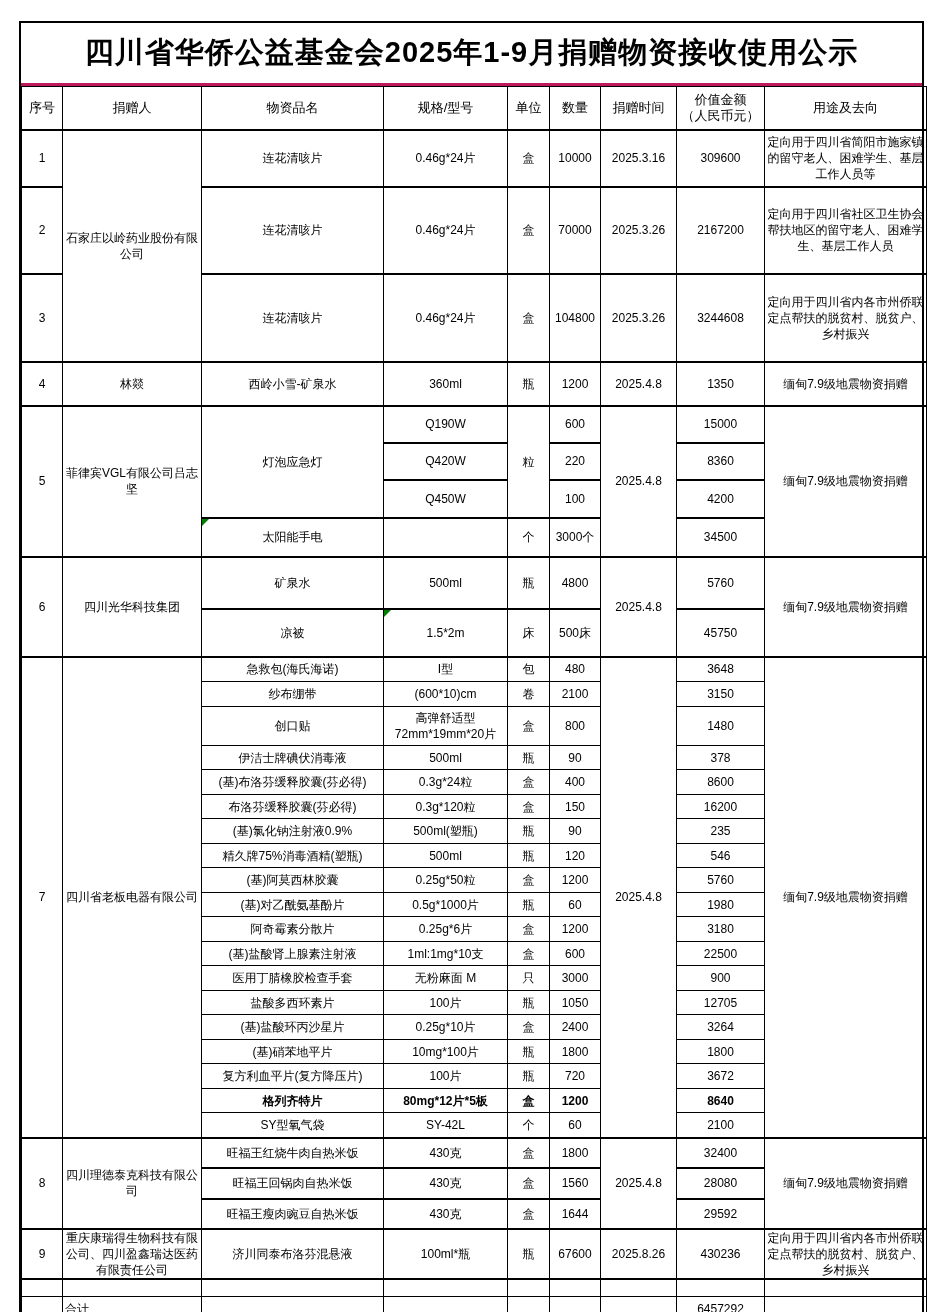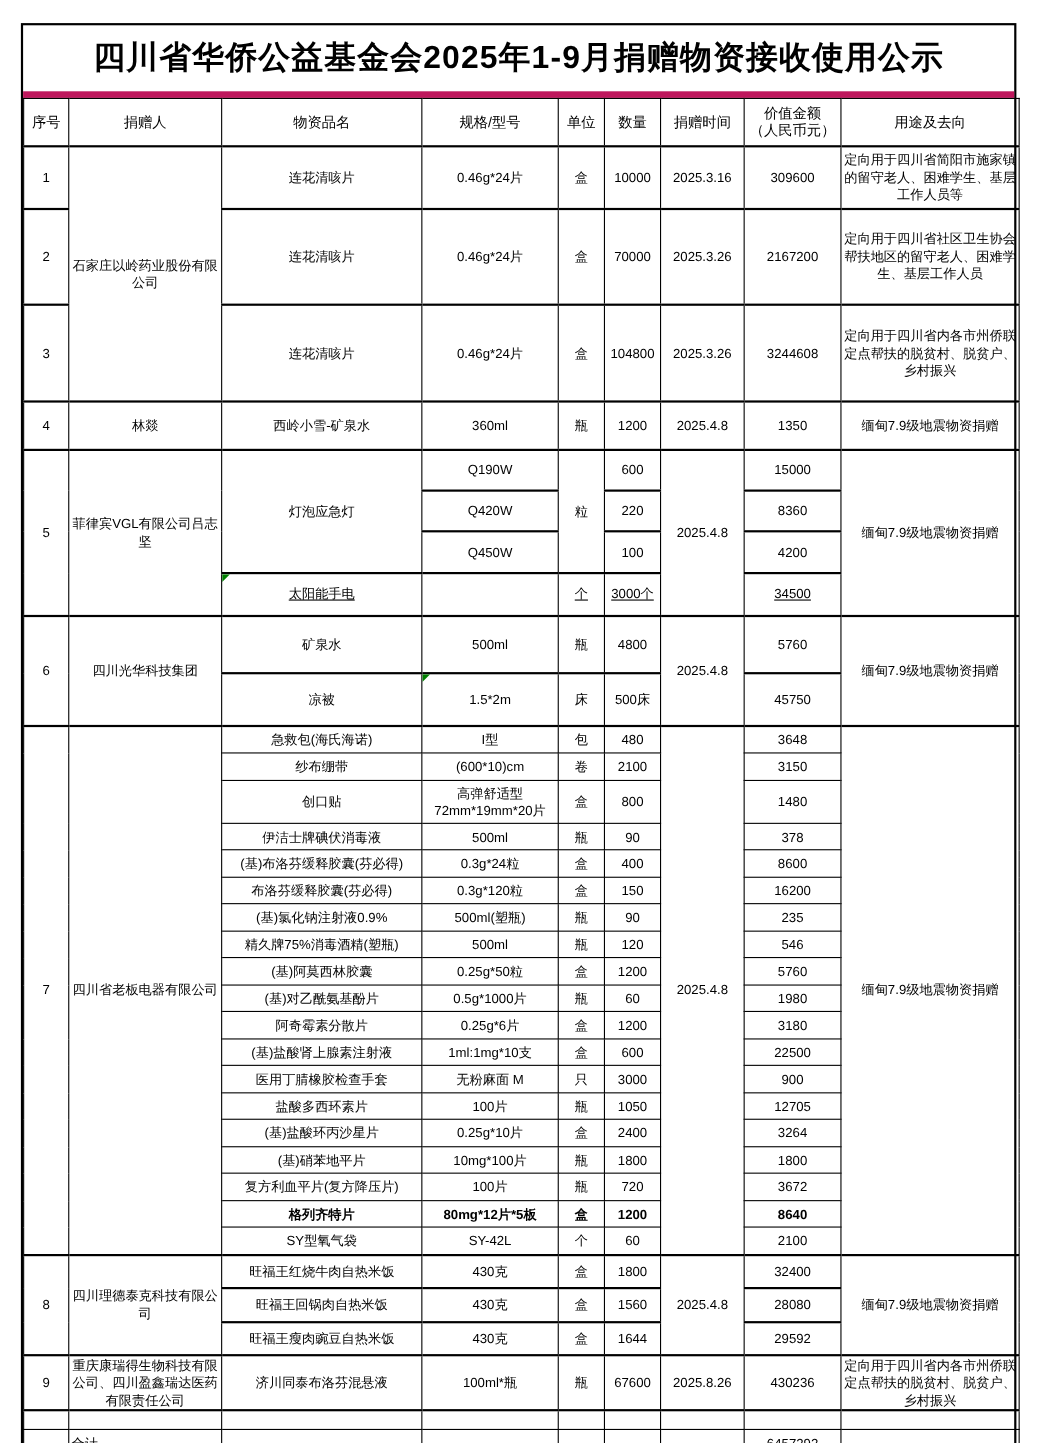--- a/index.html
+++ b/index.html
@@ -1,20 +1,20 @@
 <!DOCTYPE html>
 <html><head>
 <meta charset="utf-8">
 <style>
   html,body{margin:0;padding:0;background:#ffffff;}
   .page{position:relative;width:944px;height:1312px;background:#ffffff;overflow:hidden;
         font-family:"Liberation Sans","DejaVu Sans",sans-serif;color:#000;}
   .sheet{position:absolute;left:19px;top:21px;width:905px;border:2px solid #000;box-sizing:border-box;background:#fff;}
   .title{height:60px;display:flex;align-items:center;justify-content:center;
-         font-size:29px;font-weight:bold;border-bottom:6px solid #be185d;letter-spacing:1px;}
+         font-size:29px;font-weight:bold;border-bottom:3px solid #be185d;letter-spacing:1px;}
   table{border-collapse:collapse;table-layout:fixed;width:100%;}
   td{border:1px solid #000;text-align:center;vertical-align:middle;
      font-size:12px;line-height:16px;padding:0 2px;overflow:hidden;word-break:break-all;}
   tr.g td{border-top-width:2px;}
   td.hd{font-size:13px;white-space:pre-line;}
   td.pre{white-space:pre-line;}
   td.left{text-align:left;}
   td.has-flag{position:relative;}
   .flag{position:absolute;top:0;left:0;width:0;height:0;
         border-top:7px solid #008000;border-right:7px solid transparent;}
@@ -106,21 +106,21 @@
           <tr class="g" style="height: 37px;">
             <td>Q420W</td>
             <td>220</td>
             <td>8360</td>
           </tr>
           <tr class="g" style="height: 38px;">
             <td>Q450W</td>
             <td>100</td>
             <td>4200</td>
           </tr>
-          <tr class="g" style="height: 39px; text-decoration: underline;">
+          <tr class="g" style="height: 39px;">
             <td class="has-flag"><span class="flag"></span><span>太阳能手电</span></td>
             <td></td>
             <td>个</td>
             <td>3000个</td>
             <td>34500</td>
           </tr>
           <tr class="g" style="height: 52px;">
             <td rowspan="2">6</td>
             <td rowspan="2">四川光华科技集团</td>
             <td>矿泉水</td>

